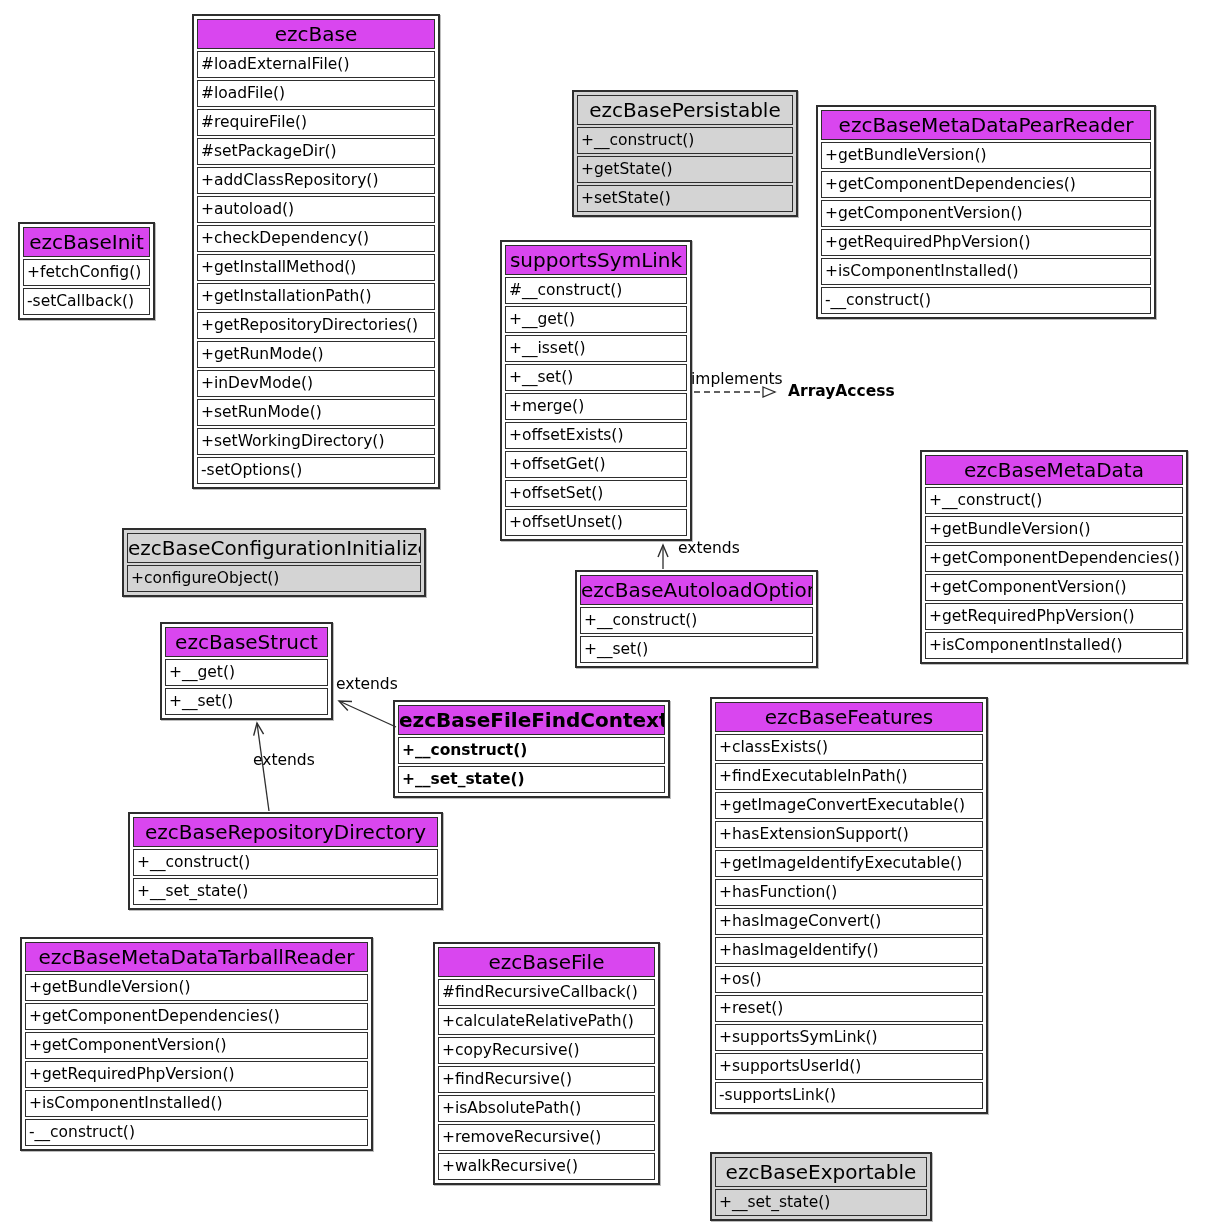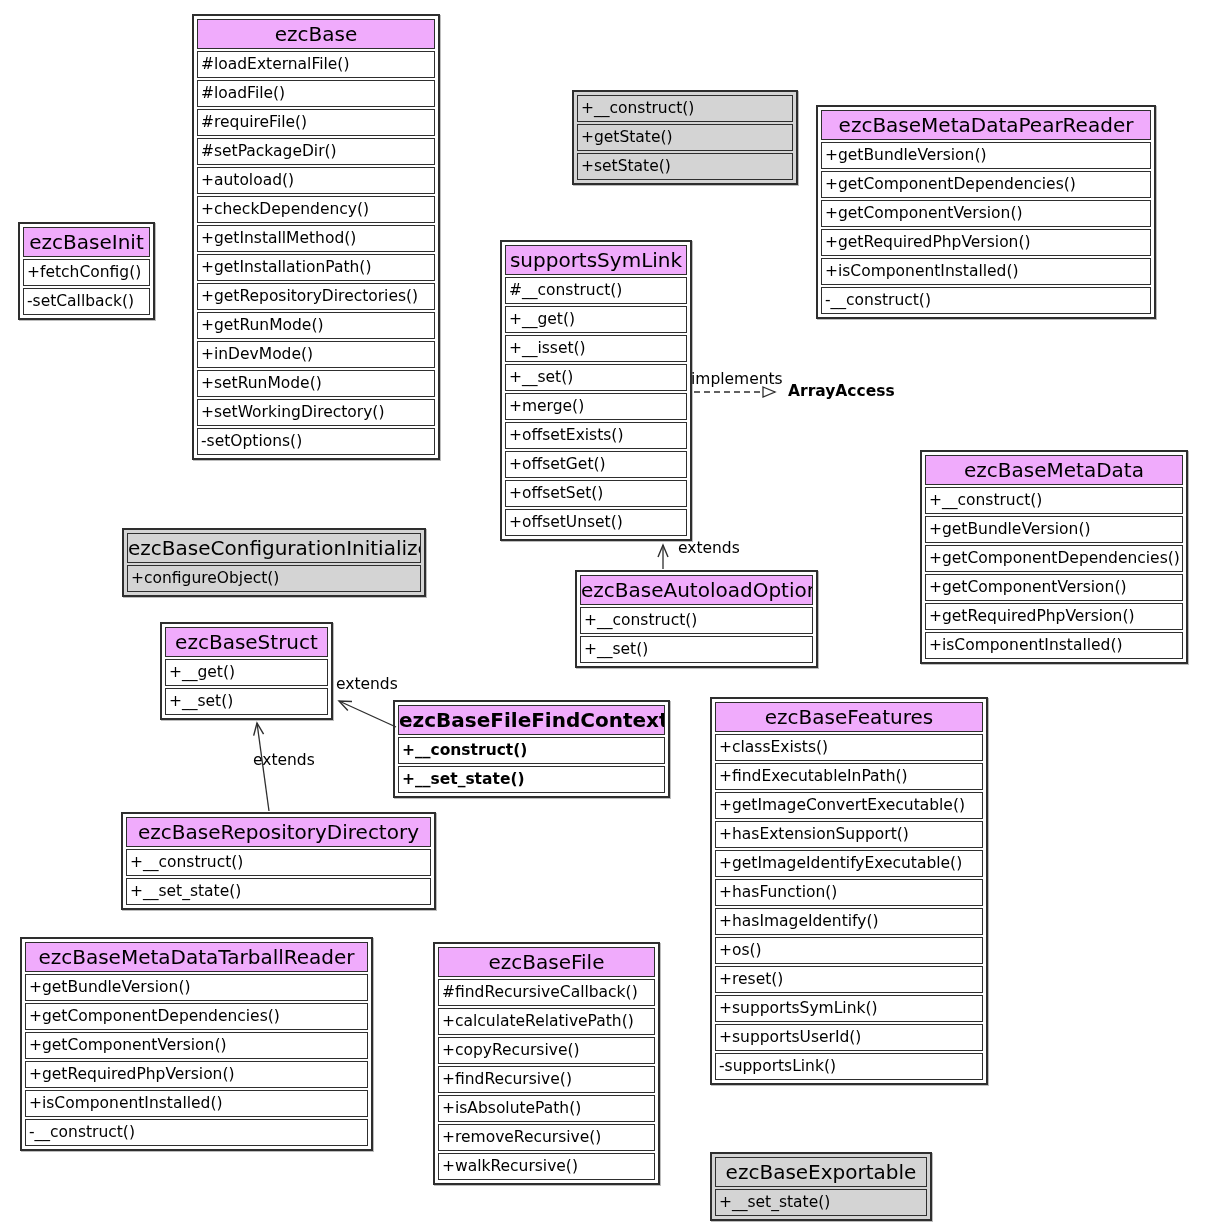--- a/index.html
+++ b/index.html
@@ -22,21 +22,21 @@
   .uml-class.gray { background: var(--ifill, #d4d4d4); }
   .uml-title {
     border: 1px solid var(--border, #2e2e2e);
     height: 30px;
     line-height: 28px;
     text-align: center;
     font-size: 20px;
     margin-bottom: 2px;
     white-space: nowrap;
     overflow: hidden;
-    background: #f0abfc;
+    background: #d946ef;
   }
   .uml-method {
     border: 1px solid var(--border, #2e2e2e);
     height: 27px;
     line-height: 25px;
     font-size: 15.5px;
     padding-left: 3px;
     margin-bottom: 2px;
     white-space: nowrap;
     overflow: hidden;
@@ -76,37 +76,39 @@
     <line x1="663" y1="569" x2="663" y2="545" stroke="#2e2e2e" stroke-width="1.3" marker-end="url(#open-arrow)"></line>
     <line x1="396" y1="727" x2="339" y2="701" stroke="#2e2e2e" stroke-width="1.3" marker-end="url(#open-arrow)"></line>
     <line x1="269" y1="811" x2="257" y2="723" stroke="#2e2e2e" stroke-width="1.3" marker-end="url(#open-arrow)"></line>
   </svg>
 <div class="uml-class" style="left: 192px; top: 14px; width: 248px;">
       <div class="uml-title">ezcBase</div>
       <div class="uml-method">#loadExternalFile()</div>
       <div class="uml-method">#loadFile()</div>
       <div class="uml-method">#requireFile()</div>
       <div class="uml-method">#setPackageDir()</div>
+      <div class="uml-method">+addClassRepository()</div>
       <div class="uml-method">+autoload()</div>
       <div class="uml-method">+checkDependency()</div>
       <div class="uml-method">+getInstallMethod()</div>
       <div class="uml-method">+getInstallationPath()</div>
       <div class="uml-method">+getRepositoryDirectories()</div>
       <div class="uml-method">+getRunMode()</div>
       <div class="uml-method">+inDevMode()</div>
       <div class="uml-method">+setRunMode()</div>
       <div class="uml-method">+setWorkingDirectory()</div>
       <div class="uml-method">-setOptions()</div>
     </div>
     <div class="uml-class" style="left: 18px; top: 222px; width: 137px;">
       <div class="uml-title">ezcBaseInit</div>
       <div class="uml-method">+fetchConfig()</div>
       <div class="uml-method">-setCallback()</div>
     </div>
     <div class="uml-class gray" style="left: 572px; top: 90px; width: 226px;">
+      <div class="uml-title">ezcBasePersistable</div>
       <div class="uml-method">+__construct()</div>
       <div class="uml-method">+getState()</div>
       <div class="uml-method">+setState()</div>
     </div>
     <div class="uml-class" style="left: 816px; top: 105px; width: 340px;">
       <div class="uml-title">ezcBaseMetaDataPearReader</div>
       <div class="uml-method">+getBundleVersion()</div>
       <div class="uml-method">+getComponentDependencies()</div>
       <div class="uml-method">+getComponentVersion()</div>
       <div class="uml-method">+getRequiredPhpVersion()</div>
@@ -154,28 +156,29 @@
       <div class="uml-method">+__set_state()</div>
     </div>
     <div class="uml-class" style="left: 710px; top: 697px; width: 278px;">
       <div class="uml-title">ezcBaseFeatures</div>
       <div class="uml-method">+classExists()</div>
       <div class="uml-method">+findExecutableInPath()</div>
       <div class="uml-method">+getImageConvertExecutable()</div>
       <div class="uml-method">+hasExtensionSupport()</div>
       <div class="uml-method">+getImageIdentifyExecutable()</div>
       <div class="uml-method">+hasFunction()</div>
+      <div class="uml-method">+hasImageConvert()</div>
       <div class="uml-method">+hasImageIdentify()</div>
       <div class="uml-method">+os()</div>
       <div class="uml-method">+reset()</div>
       <div class="uml-method">+supportsSymLink()</div>
       <div class="uml-method">+supportsUserId()</div>
       <div class="uml-method">-supportsLink()</div>
     </div>
-    <div class="uml-class" style="left: 121px; top: 812px; width: 315px;">
+    <div class="uml-class" style="left: 128px; top: 812px; width: 315px;">
       <div class="uml-title">ezcBaseRepositoryDirectory</div>
       <div class="uml-method">+__construct()</div>
       <div class="uml-method">+__set_state()</div>
     </div>
     <div class="uml-class" style="left: 20px; top: 937px; width: 353px;">
       <div class="uml-title">ezcBaseMetaDataTarballReader</div>
       <div class="uml-method">+getBundleVersion()</div>
       <div class="uml-method">+getComponentDependencies()</div>
       <div class="uml-method">+getComponentVersion()</div>
       <div class="uml-method">+getRequiredPhpVersion()</div>

